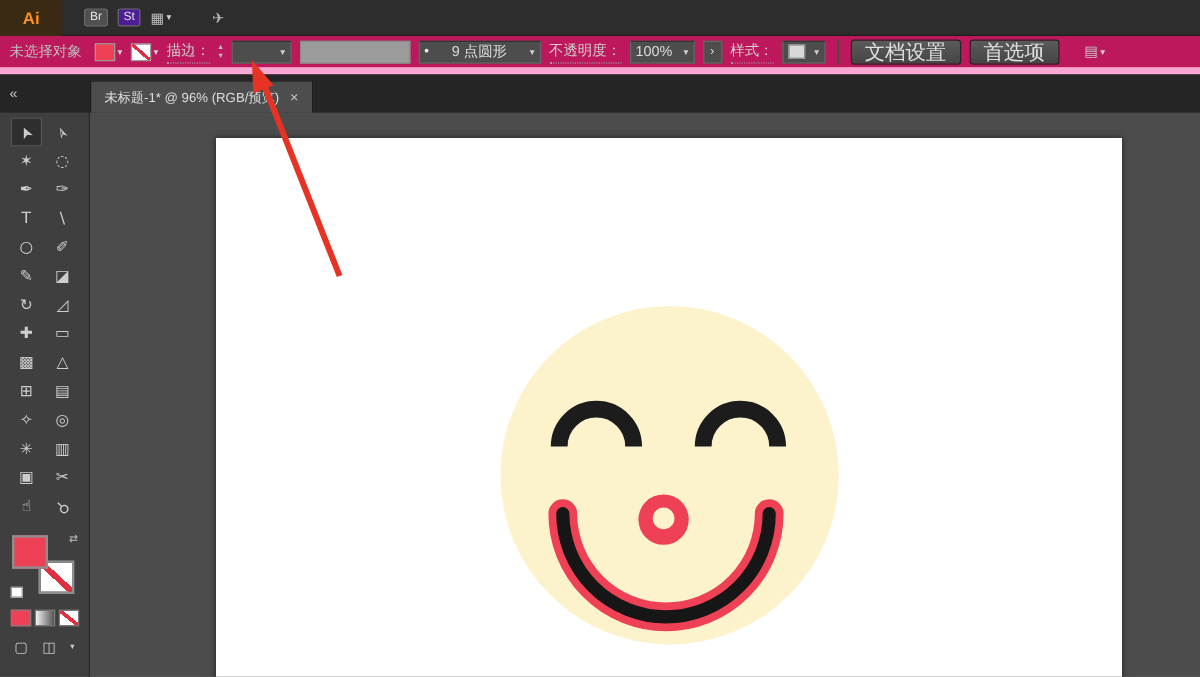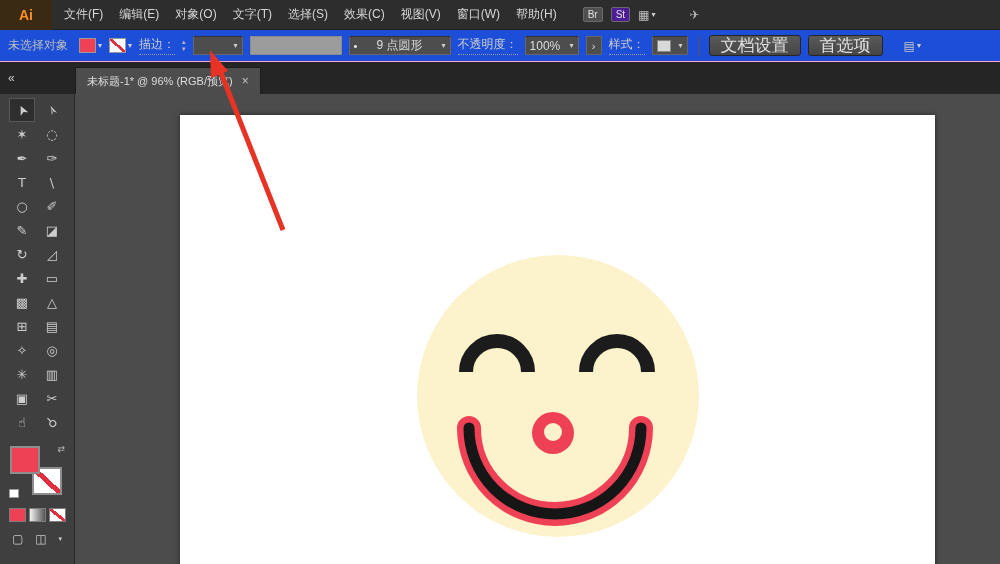--- a/index.html
+++ b/index.html
@@ -19,21 +19,21 @@
   .menu-item { padding:0 8px; height:30px; display:flex; align-items:center; cursor:default; }
   .menu-extras { display:flex; align-items:center; gap:8px; margin-left:18px; }
   .badge { background:#4f4f4f; border:1px solid #6a6a6a; border-radius:2px;
     font-size:10px; padding:1px 4px; color:#e2e2e2;text-align:right; }
   .badge.alt { background:#4c1d95; }
   .mb-icon { color:#bdbdbd; font-size:12px; display:flex; align-items:center; gap:2px; }
   .mb-icon .caret { font-size:8px; }
   .mb-share { margin-left:26px; color:#b5b5b5; }
 
   
-  .control-bar { height:32px; background:#1d4ed8; border-bottom:1px solid #f9a8d4;
+  .control-bar { height:32px; background:#be185d; border-bottom:6px solid #f9a8d4;
     display:flex; align-items:center; gap:7px; padding:0 8px; font-size:12px; color:#cfcfcf; }
   .status { color:#bdbdbd; margin-right:4px; }
   .swatch-group { display:flex; align-items:center; gap:2px; }
   .swatch { width:17px; height:15px; border:1px solid #9a9a9a; }
   .swatch.fill { background:var(--red); }
   .swatch.stroke-none { background:
     linear-gradient(to top right, #fff 43%, #e03040 43%, #e03040 57%, #fff 57%); }
   .caret { font-size:8px; color:#cfcfcf; }
   .link-label { border-bottom:1px dotted #9a9a9a; padding-bottom:1px; cursor:default; }
   .stepper { display:flex; flex-direction:column; justify-content:center; gap:1px; }
@@ -100,40 +100,20 @@
     background:#ffffff; box-shadow:0 0 5px rgba(0,0,0,0.55); }
   .smiley { position:absolute; left:0; top:0; }
 
   .annotation { position:absolute; left:0; top:0; z-index:50; pointer-events:none; }
 </style>
 </head>
 <body data-name="illustrator-app">
 
 <div class="menu-bar" data-name="menu-bar">
   <div class="logo" data-name="app-logo">Ai</div>
-  <div class="menu-items" data-name="menu-items">
-
-      <span class="menu-item" data-name="menu-item">文件(F)</span>
-
-      <span class="menu-item" data-name="menu-item">编辑(E)</span>
-
-      <span class="menu-item" data-name="menu-item">对象(O)</span>
-
-      <span class="menu-item" data-name="menu-item">文字(T)</span>
-
-      <span class="menu-item" data-name="menu-item">选择(S)</span>
-
-      <span class="menu-item" data-name="menu-item">效果(C)</span>
-
-      <span class="menu-item" data-name="menu-item">视图(V)</span>
-
-      <span class="menu-item" data-name="menu-item">窗口(W)</span>
-
-      <span class="menu-item" data-name="menu-item">帮助(H)</span>
-    </div>
   <div class="menu-extras" data-name="menu-extras">
     <span class="badge" data-name="bridge-button">Br</span>
     <span class="badge alt" data-name="stock-button">St</span>
     <span class="mb-icon" data-name="workspace-switcher">
       <span class="icon" data-name="workspace-icon">▦</span>
       <span class="caret" data-name="chevron-down-icon">▾</span>
     </span>
     <span class="mb-icon mb-share" data-name="share-button">
       <span class="icon" data-name="share-icon">✈</span>
     </span>

